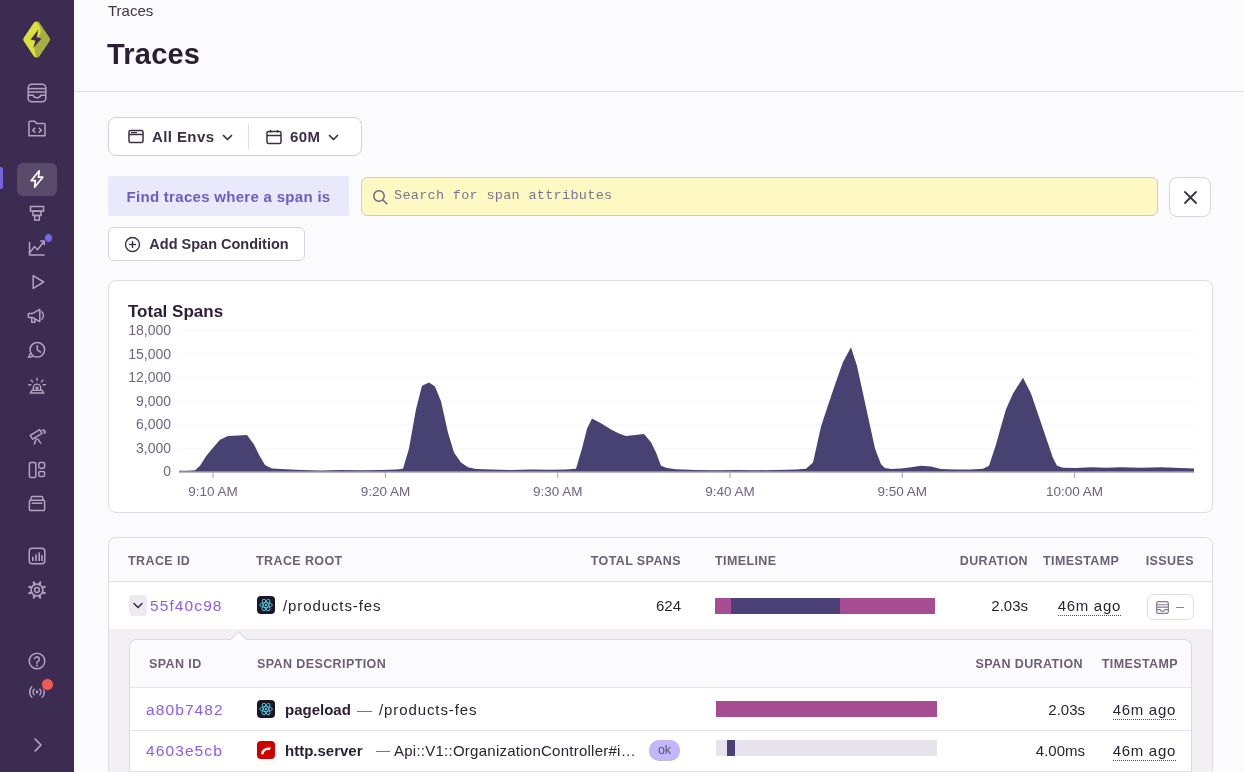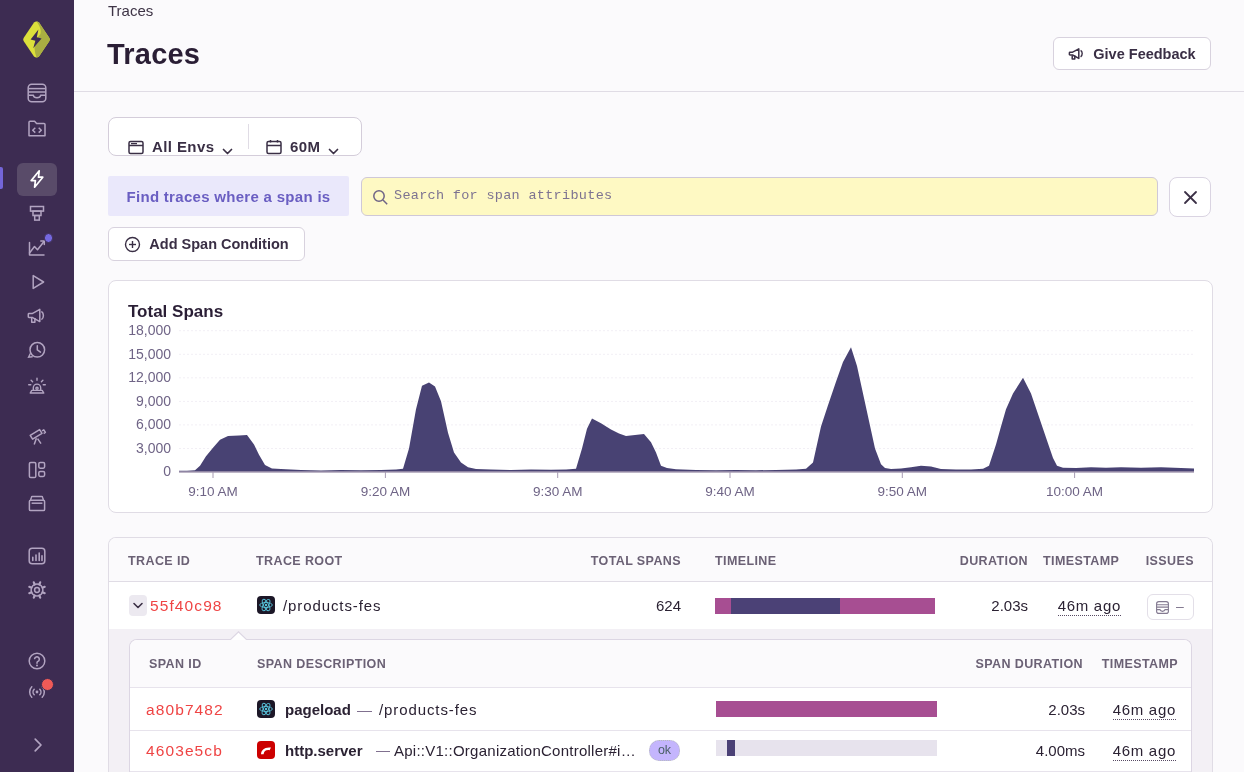--- a/index.html
+++ b/index.html
@@ -15,21 +15,21 @@
   
   #topbar { position:absolute; left:74px; top:0; width:1170px; height:92px; background:#fbfafc; border-bottom:1px solid #e0dce5; }
   #crumb { position:absolute; left:108px; top:2px; font-size:15px; color:#3e3446; }
   #h1 { position:absolute; left:107px; top:38px; font-size:29px; font-weight:bold; color:#2a1e35; letter-spacing:0.2px;}
   #feedback { position:absolute; left:1053px; top:37px; width:158px; height:33px; background:#fff;
     border:1px solid #d8d2de; border-radius:6px; display:flex; align-items:center; justify-content:center;
     gap:8px; font-size:14.5px; font-weight:bold; color:#3a2f45; }
   
   #filterbar { position:absolute; left:108px; top:117px; width:254px; height:39px; background:#fff;
     border:1px solid #d4cdda; border-radius:8px; }
-  #filterbar .seg { position:absolute; top:0; height:37px; display:flex; align-items:flex-end; gap:8px;
+  #filterbar .seg { position:absolute; top:0; height:37px; display:flex; align-items:center; gap:8px;
     font-size:15px; font-weight:bold; color:#3a2f45; letter-spacing:0.4px; }
   #fdiv { position:absolute; left:139px; top:6px; width:1px; height:25px; background:#e0dce5; }
   #findchip { position:absolute; left:108px; top:176px; width:241px; height:40px; background:#eae8fb;
     border-radius:2px; display:flex; align-items:center; justify-content:center;
     font-size:15px; font-weight:bold; color:#6a5ec2; letter-spacing:0.3px; }
   #search { position:absolute; left:361px; top:177px; width:797px; height:39px; background:#fef9c3;
     border:1px solid #cfc8d8; border-radius:6px; }
   #search .ph { position:absolute; left:32px; top:10px; font-family:"Liberation Mono", monospace;
     font-size:13.5px; color:#7d7391; letter-spacing:0.3px;}
   #clearbtn { position:absolute; left:1169px; top:177px; width:42px; height:40px; background:#fff;
@@ -38,21 +38,21 @@
     border:1px solid #d8d2de; border-radius:6px; display:flex; align-items:center; justify-content:center;
     gap:8px; font-size:14.5px; font-weight:bold; color:#3a2f45; }
   
   #chartpanel { position:absolute; left:108px; top:280px; width:1105px; height:233px; background:#fff;
     border:1px solid #e0dce5; border-radius:8px; }
   #charttitle { position:absolute; left:19px; top:21px; font-size:17px; font-weight:bold; color:#2a1e35; }
   
   #tablewrap { position:absolute; left:108px; top:537px; width:1105px; height:235px; background:#fff;
     border:1px solid #e0dce5; border-radius:8px 8px 0 0; border-bottom:none; overflow:hidden; }
   .thead { font-size:12.5px; font-weight:bold; color:#6b6175; letter-spacing:0.4px; }
-  .link { color:#ef4444; letter-spacing:1.1px; }
+  .link { color:#8b5cf6; letter-spacing:1.1px; }
   .dk { color:#2b2233; }
   .gray { color:#80708f; }
   .rowline { position:absolute; left:0; width:100%; height:1px; background:#e7e3ec; }
 </style>
 </head>
 <body>
 <div id="app">
 
   <div id="sidebar">
     <div id="selbg"></div>
@@ -168,29 +168,20 @@
     <svg class="navicon" style="left:27px;top:734px;" viewBox="0 0 22 22">
         <path d="M8.2 5.2 L14 11 L8.2 16.8" fill="none" stroke="#b2a4c1" stroke-width="1.7" stroke-linecap="round" stroke-linejoin="round"></path>
       </svg>
     <div style="position:absolute;left:43.5px;top:233px;width:9.5px;height:9.5px;border-radius:50%;background:#7568e0;border:1.5px solid #3d2c52;"></div>
     <div style="position:absolute;left:41px;top:678px;width:13px;height:13px;border-radius:50%;background:#ef5a57;border:1.5px solid #3d2c52;"></div>
   </div>
 
   <div id="topbar"></div>
   <div id="crumb">Traces</div>
   <div id="h1">Traces</div>
-  <div id="feedback"><span style="display:inline-flex;margin-top:1px;">
-        <svg width="17" height="16" viewBox="0 0 17 16">
-          <g fill="none" stroke="#3a2f45" stroke-width="1.5" stroke-linejoin="round">
-            <path d="M2 6.2 h2.6 l6.2 -3.4 v9.6 l-6.2 -3.4 h-2.6 a0.6 0.6 0 0 1 -0.6 -0.6 v-1.6 a0.6 0.6 0 0 1 0.6 -0.6 Z"></path>
-            <path d="M4.2 9.4 v3.6 h2.6 v-3.4"></path>
-            <path d="M12.6 4.4 q1.6 1 1.6 3.2 q0 2.2 -1.6 3.2" stroke-width="1.4"></path>
-          </g>
-        </svg>
-      </span>Give Feedback</div>
 
   <div id="filterbar">
     <div class="seg" style="left:19px;"><span style="display:inline-flex;">
           <svg width="16" height="15" viewBox="0 0 16 15">
             <g fill="none" stroke="#3a2f45" stroke-width="1.5">
               <rect x="1" y="1.5" width="14" height="12" rx="1.5"></rect>
               <line x1="1" y1="5.5" x2="15" y2="5.5"></line>
             </g>
             <line x1="3" y1="3.6" x2="9" y2="3.6" stroke="#3a2f45" stroke-width="1.3"></line>
           </svg>

